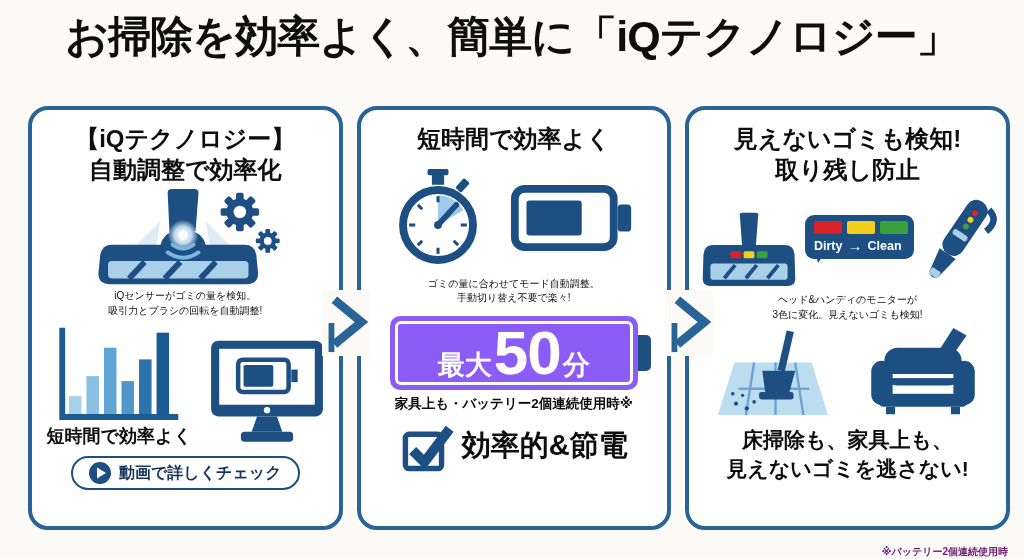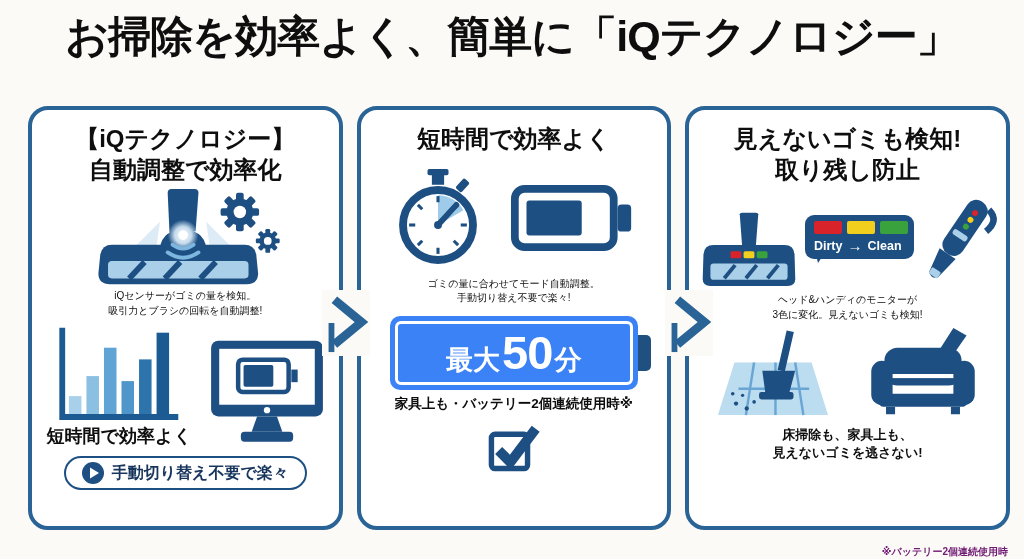--- a/index.html
+++ b/index.html
@@ -16,40 +16,40 @@
   
   .p1-icon { margin-top:2px; }
   .p1-row { display:flex; align-items:flex-end; justify-content:center; gap:14px; margin-top:8px; }
   .chart-block { display:flex; flex-direction:column; align-items:center; }
   .chart-caption { font-size:18px; font-weight:800; color:#0e0e0e; margin-top:2px; }
   .video-btn { margin-top:8px; display:flex; align-items:center; gap:8px; border:2.5px solid #1d4f83; border-radius:20px; background:#fff; padding:4px 16px; cursor:pointer; }
   .video-btn span { font-size:16px; font-weight:800; color:#17355c; }
 
   
   .p2-icons { display:flex; align-items:center; justify-content:center; gap:26px; margin-top:14px; height:98px; }
-  .battery-big { position:relative; margin-top:10px; width:248px; height:74px; background:#3b82f6; border-radius:10px; display:flex; align-items:center; justify-content:center; }
+  .battery-big { position:relative; margin-top:10px; width:248px; height:74px; background:#8b5cf6; border-radius:10px; display:flex; align-items:center; justify-content:center; }
   .battery-big .inner { position:absolute; inset:5px; border:3px solid #fff; border-radius:6px; }
   .battery-big .terminal { position:absolute; right:-13px; top:19px; width:13px; height:36px; background:#20507f; border-radius:0 5px 5px 0; }
   .battery-big .txt { position:relative; display:flex; align-items:baseline; color:#fff; font-weight:800; }
   .battery-big .txt .sm { font-size:27px; }
-  .battery-big .txt .lg { font-size:47px; letter-spacing:-1px; padding:0 2px;text-align:right; }
+  .battery-big .txt .lg { font-size:62px; letter-spacing:-1px; padding:0 2px;text-align:right; }
   .battery-note { margin-top:5px; font-size:13.5px; font-weight:700; color:#0e0e0e; }
   .check-row { display:flex; align-items:center; gap:6px; margin-top:6px; }
   .check-row span { font-size:29px; font-weight:800; color:#0e0e0e; }
 
   
   .p3-icons { position:relative; display:flex; align-items:flex-end; justify-content:center; gap:2px; margin-top:4px; height:104px; width:100%; }
   .bubble { position:relative; background:#1d4f83; border-radius:9px; padding:6px 6px 5px 9px; margin-bottom:34px; }
   .bubble .lights { display:flex; gap:5px; }
   .bubble .lights i { width:28px; height:13px; border-radius:2px; display:block; }
   .bubble .lbl { display:flex; align-items:center; gap:5px; margin-top:3px; color:#fff; font-size:12.5px; font-weight:800; }
   .bubble .lbl .arw { font-size:15px; }
   .bubble:after { content:""; position:absolute; left:10px; bottom:-12px; border:8px solid transparent; border-top:12px solid #1d4f83; border-left-width:3px; }
   .p3-row { display:flex; align-items:flex-end; justify-content:center; gap:14px; margin-top:6px; }
-  .p3-bottom { font-size:13px; line-height:1.35; font-weight:800; color:#0e0e0e; text-align:center; margin-top:6px; }
+  .p3-bottom { font-size:21px; line-height:1.35; font-weight:800; color:#0e0e0e; text-align:center; margin-top:6px; }
 
   .flow-arrow { position:absolute; top:290px; width:48px; height:66px; background:#fbfaf6; display:flex; align-items:center; justify-content:center; }
   .arrow-1 { left:322px; }
   .arrow-2 { left:665px; }
 
   .footnote { position:absolute; right:16px; bottom:0; font-size:10px; font-weight:700; color:#701a75; }
 </style>
 </head>
 <body>
 
@@ -140,21 +140,21 @@
           <polygon points="54,87 76,87 82,104 48,104" fill="#1d4f83"></polygon>
           <rect x="36" y="104" width="58" height="11" rx="4" fill="#1d4f83"></rect>
         </svg>
       </div>
 
       <button class="video-btn">
         <svg width="22" height="22" viewBox="0 0 22 22">
           <circle cx="11" cy="11" r="11" fill="#1d4f83"></circle>
           <polygon points="8,5.5 17,11 8,16.5" fill="#ffffff"></polygon>
         </svg>
-        <span>手動切り替え不要で楽々</span>
+        <span>動画で詳しくチェック</span>
       </button>
     </section>
 
     <section class="panel">
       <h2><span>短時間で効率よく</span><br></h2>
 
       <div class="p2-icons">
         <svg width="92" height="98" viewBox="0 0 100 112">
           <rect x="38" y="0" width="24" height="7" rx="2" fill="#1d4f83"></rect>
           <rect x="43" y="6" width="14" height="12" fill="#1d4f83"></rect>
@@ -192,20 +192,21 @@
             <span class="sm">分</span>
         </div>
       </div>
       <div class="battery-note">家具上も・バッテリー2個連続使用時※</div>
 
       <div class="check-row">
         <svg width="56" height="54" viewBox="0 0 62 58">
           <rect x="6" y="16" width="40" height="38" rx="4" fill="#ffffff" stroke="#1d4f83" stroke-width="6"></rect>
           <path d="M14,34 L27,47 L55,10" stroke="#1d4f83" stroke-width="11" fill="none"></path>
         </svg>
+        <span>効率的&amp;節電</span>
       </div>
     </section>
 
     <section class="panel">
       <h2><span>見えないゴミも検知!</span><br><span>取り残し防止</span></h2>
 
       <div class="p3-icons">
         <svg width="108" height="82" viewBox="0 0 140 102">
           <path d="M58,2 Q58,0 61,0 L79,0 Q82,0 82,2 L79,42 L61,42 Z" fill="#1d4f83"></path>
           <path d="M24,42 L116,42 Q128,42 129,54 L130,86 Q130,95 120,95 L20,95 Q10,95 10,86 L11,54 Q12,42 24,42 Z" fill="#1d4f83"></path>

